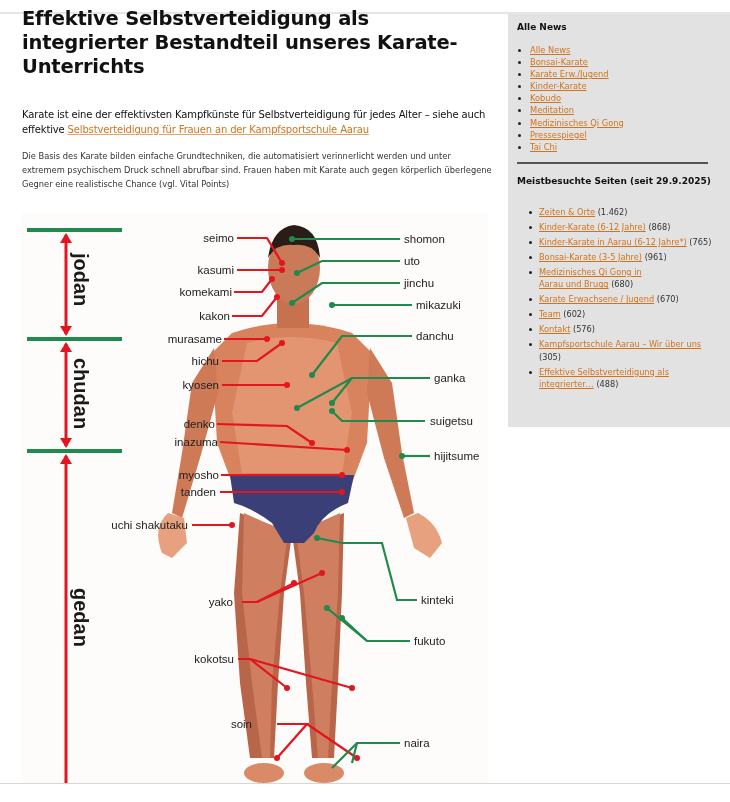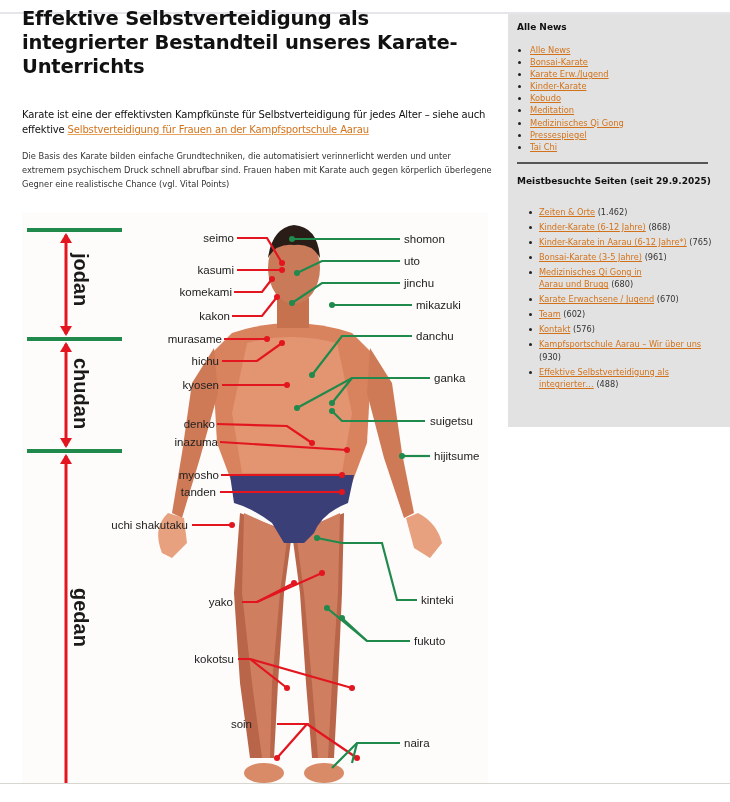--- a/index.html
+++ b/index.html
@@ -211,18 +211,18 @@
   <div class="top-title">Meistbesuchte Seiten (seit 29.9.2025)</div>
   <ul class="top-list">
     <li><a href="#">Zeiten &amp; Orte</a> <span>(1.462)</span></li>
     <li><a href="#">Kinder-Karate (6-12 Jahre)</a> <span>(868)</span></li>
     <li><a href="#">Kinder-Karate in Aarau (6-12 Jahre*)</a> <span>(765)</span></li>
     <li><a href="#">Bonsai-Karate (3-5 Jahre)</a> <span>(961)</span></li>
     <li style="width:120px"><a href="#">Medizinisches Qi Gong in Aarau und Brugg</a> <span>(680)</span></li>
     <li><a href="#">Karate Erwachsene / Jugend</a> <span>(670)</span></li>
     <li><a href="#">Team</a> <span>(602)</span></li>
     <li><a href="#">Kontakt</a> <span>(576)</span></li>
-    <li style="width:178px"><a href="#">Kampfsportschule Aarau – Wir über uns</a> <span>(930)</span></li>
+    <li style="width:178px"><a href="#">Kampfsportschule Aarau – Wir über uns</a> <span>(305)</span></li>
     <li style="width:150px"><a href="#">Effektive Selbstverteidigung als integrierter…</a> <span>(488)</span></li>
   </ul>
 </aside>
 
 <div class="bottomline"></div>
 
 </body></html>

